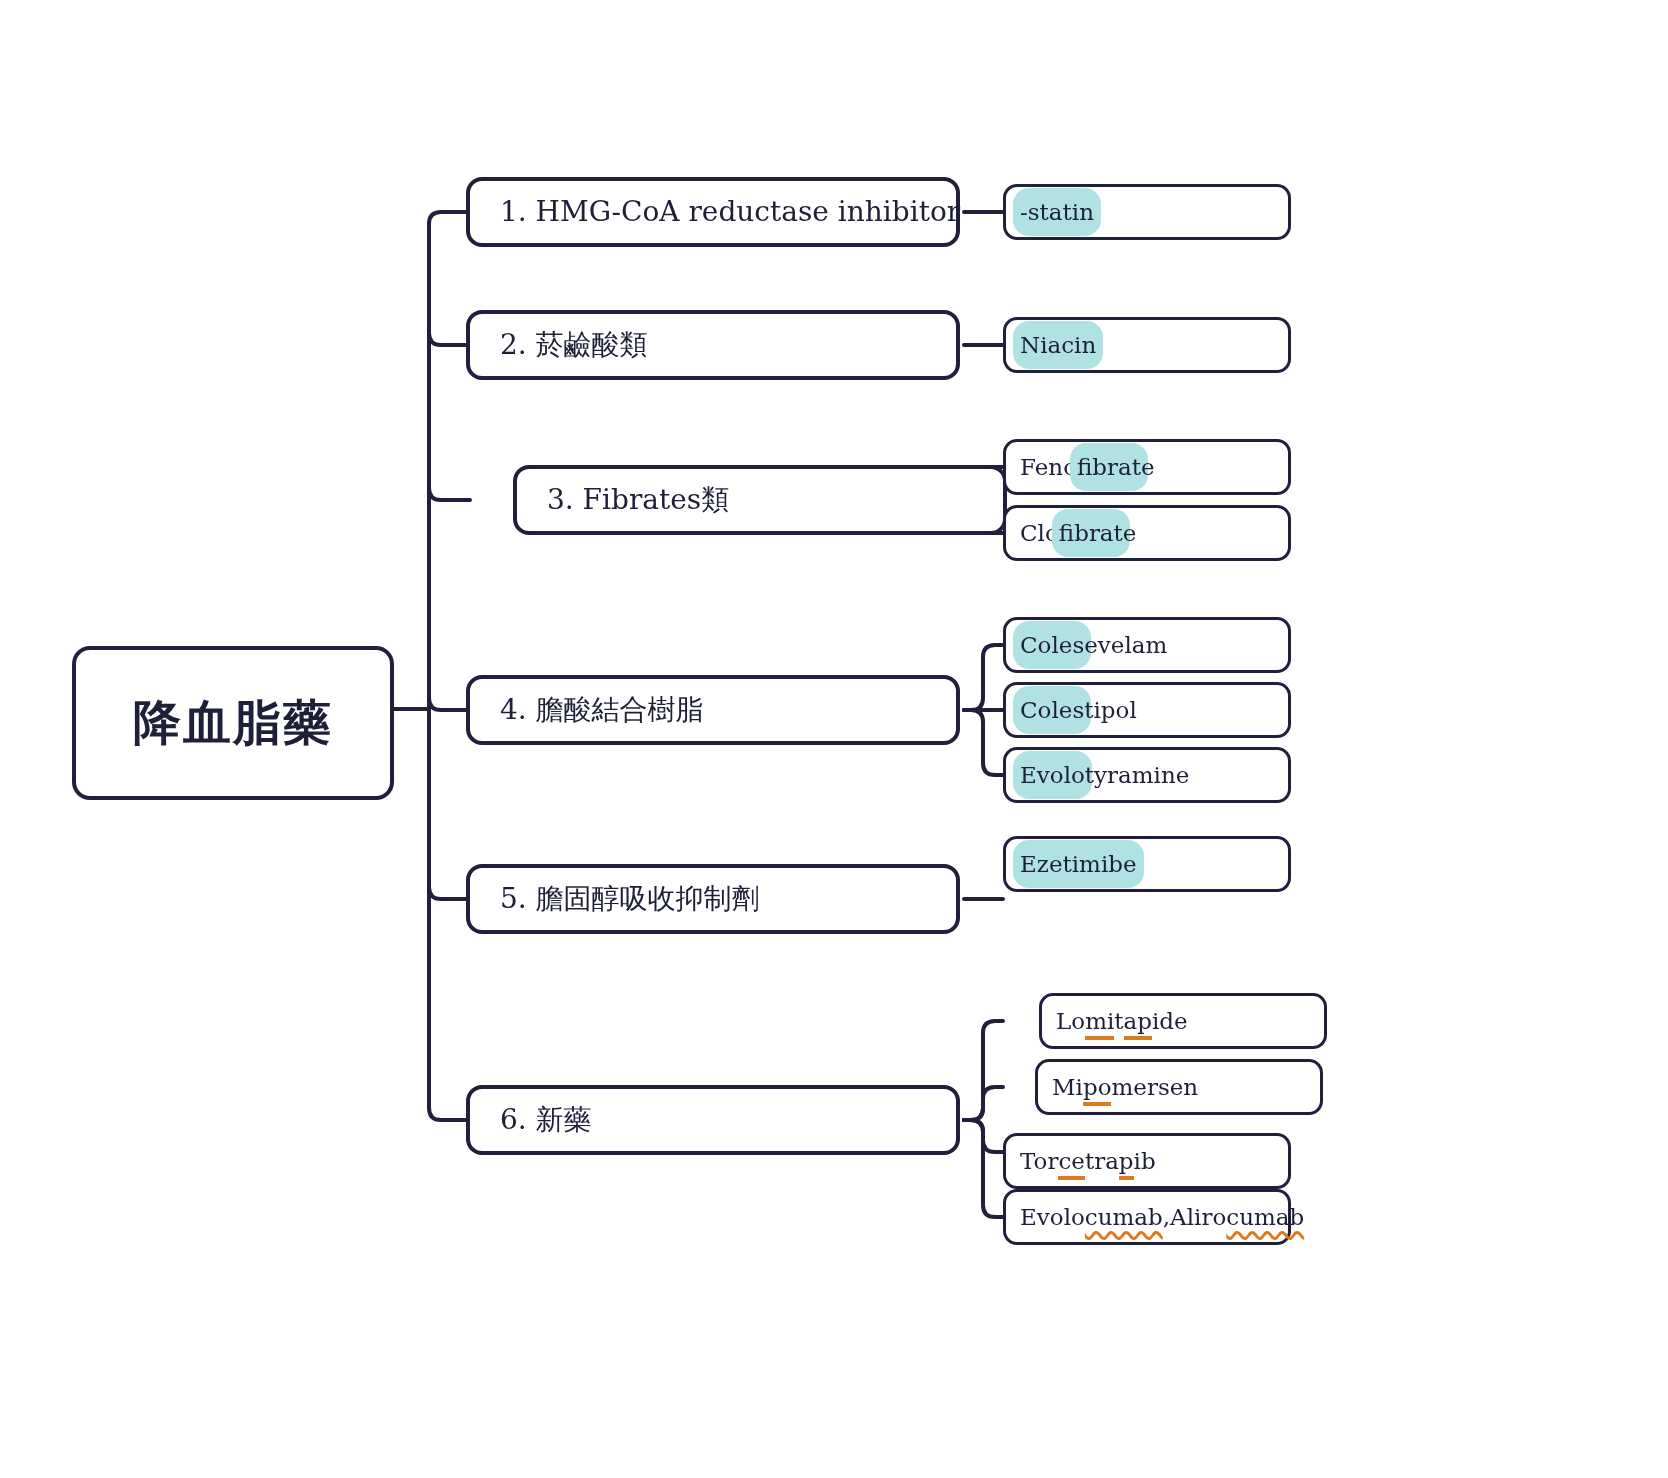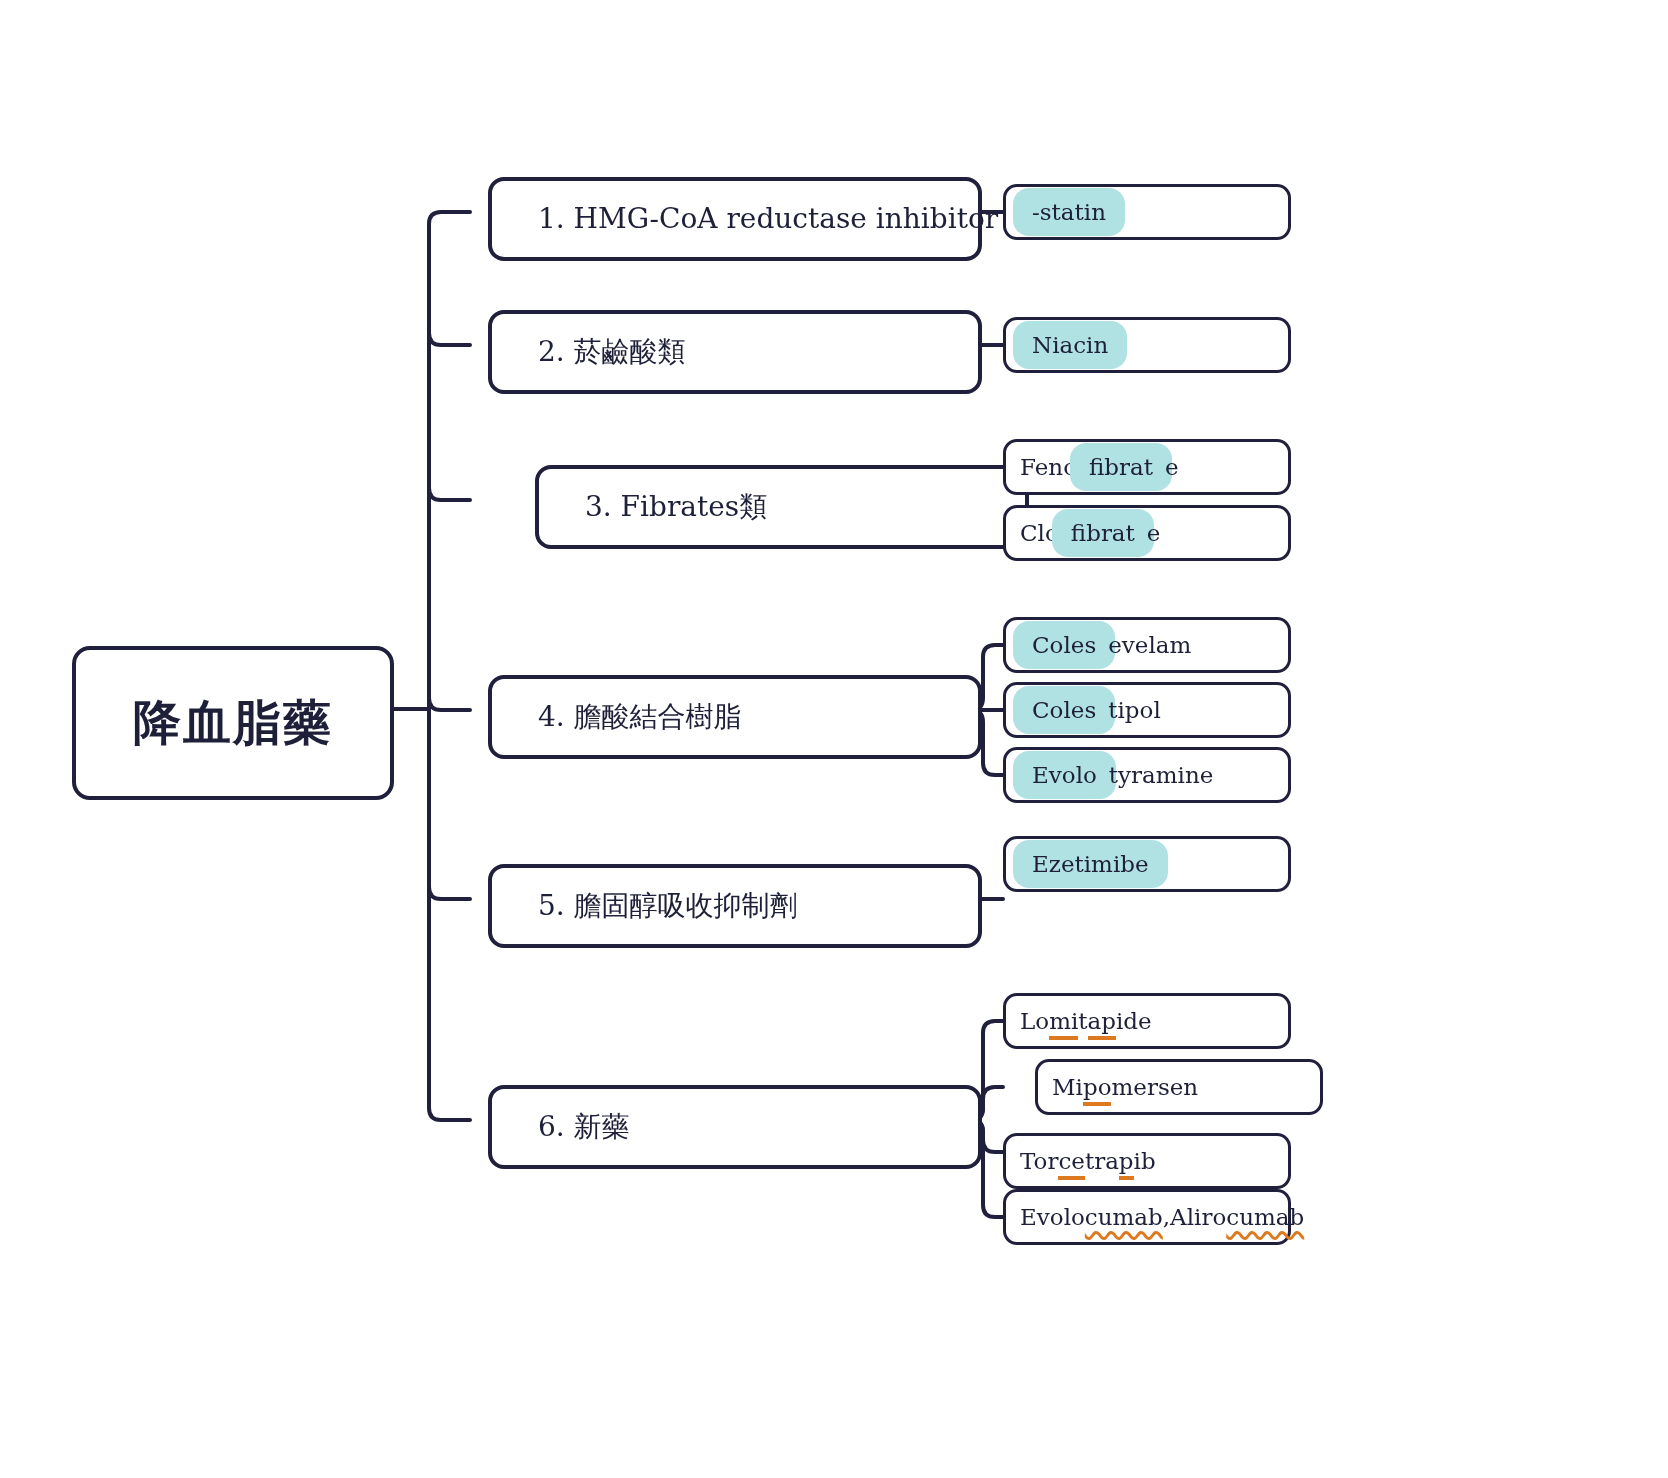--- a/index.html
+++ b/index.html
@@ -16,27 +16,27 @@
     display:flex;align-items:center;
   }
   .root-node{
     left:72px;top:646px;width:322px;height:154px;justify-content:center;
     border-width:4px;border-radius:18px;
   }
   .root-label{
     font-family:"Liberation Sans","DejaVu Sans",sans-serif;
     font-weight:700;font-size:48px;letter-spacing:2px;color:#1d2038;
   }
-  .branch{left:488px;width:494px;height:84px;padding-left:46px;border-radius:16px;}
+  .branch{left:466px;width:494px;height:70px;padding-left:30px;border-radius:16px;}
   .branch-label{font-size:28px;line-height:1;white-space:nowrap;}
   .leaf{left:1003px;width:288px;height:56px;padding-left:14px;border-width:3px;border-radius:14px;}
   .leaf-label{font-size:23px;line-height:1;white-space:nowrap;}
   .seg-hl{
     background:#b0e1e3;border-radius:16px;
-    padding:11px 19px;margin:-11px -7px;
+    padding:11px 7px;margin:-11px -7px;
   }
   .seg-u{
     border-bottom:4px solid #dd7a1f;padding-bottom:2px;
   }
   .seg-wavy{
     text-decoration:underline;text-decoration-style:wavy;
     text-decoration-color:#dd7a1f;text-decoration-thickness:3px;
     text-underline-offset:6px;
   }
 </style>
@@ -104,21 +104,21 @@
 </div>
 <div class="node leaf" style="top:682px;">
   <span class="leaf-label"><span class="seg-hl">Coles</span><span>tipol</span></span>
 </div>
 <div class="node leaf" style="top:747px;">
   <span class="leaf-label"><span class="seg-hl">Evolo</span><span>tyramine</span></span>
 </div>
 <div class="node leaf" style="top:836px;">
   <span class="leaf-label"><span class="seg-hl">Ezetimibe</span></span>
 </div>
-<div class="node leaf" style="top:993px;">
+<div class="node leaf" style="top:993px;margin-left:36px;">
   <span class="leaf-label"><span>Lo</span><span class="seg-u">mi</span><span>t</span><span class="seg-u">a</span><span class="seg-u">p</span><span>ide</span></span>
 </div>
 <div class="node leaf" style="top:1059px;margin-left:32px;">
   <span class="leaf-label"><span>Mi</span><span class="seg-u">po</span><span>mersen</span></span>
 </div>
 <div class="node leaf" style="top:1124px;margin-top:9px;">
   <span class="leaf-label"><span>Tor</span><span class="seg-u">ce</span><span>tra</span><span class="seg-u">p</span><span>ib</span></span>
 </div>
 <div class="node leaf" style="top:1189px;">
   <span class="leaf-label"><span>Evolo</span><span class="seg-wavy">cumab</span><span>,Aliro</span><span class="seg-wavy">cumab</span></span>

